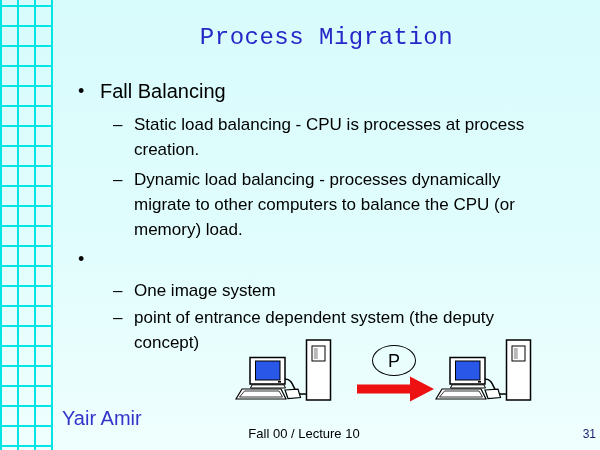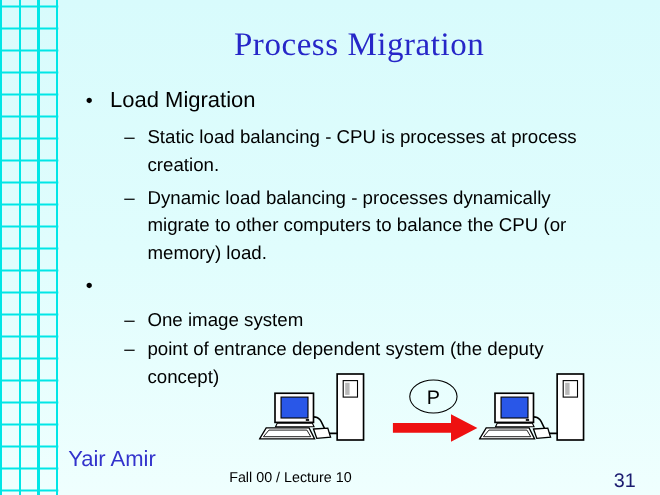--- a/index.html
+++ b/index.html
@@ -11,21 +11,21 @@
   
   .grid-strip{
     position:absolute;left:0;top:0;width:53px;height:450px;
     background-image:
       repeating-linear-gradient(90deg,#00e6e6 0 2px,transparent 2px 17px),
       repeating-linear-gradient(180deg,#00e6e6 0 2px,transparent 2px 20px);
     background-position:0 0,0 5px;
   }
   .title{
     position:absolute;left:53px;right:0;top:24px;text-align:center;
-    font-family:Liberation Serif, serif;font-size:30px;color:#2727c8;
+    font-family:Liberation Mono, monospace;font-size:24px;color:#2727c8;
     letter-spacing:0.5px;
   }
   .content{position:absolute;left:78px;top:79px;width:480px;}
   .bullet-row{display:flex;font-size:20px;line-height:24px;}
   .bullet-marker{width:22px;flex:0 0 22px;font-size:18px;}
   .sub-row{display:flex;margin-left:35px;font-size:17px;line-height:25px;width:438px;}
   .sub-marker{width:21px;flex:0 0 21px;}
   .sub-text{width:417px;}
   .mt9{margin-top:9px;} .mt5{margin-top:5px;} .mt7{margin-top:7px;} .mt2{margin-top:2px;}
   .computer{position:absolute;width:100px;height:68px;}
@@ -36,40 +36,40 @@
     border:1.5px solid #000;border-radius:50%;
     display:flex;align-items:center;justify-content:center;
     font-size:18px;line-height:1;
   }
   .migration-arrow{position:absolute;left:357px;top:375px;width:78px;height:28px;}
   .footer-author{
     position:absolute;left:62px;top:407px;font-size:20px;color:#3333cc;
   }
   .footer-center{
     position:absolute;left:0;width:528px;top:426px;text-align:center;
-    font-size:13px;color:#000;
+    font-size:13px;color:#000;padding-left:40px;
   }
   .footer-page{
-    position:absolute;right:22px;top:427px;font-size:18px;color:#1c1c70;
+    position:absolute;right:4px;top:427px;font-size:12px;color:#1c1c70;
   }
 </style>
 </head>
 <body>
 
 <div class="slide">
 
   <div class="grid-strip"></div>
 
   <div class="title">Process Migration</div>
 
   <div class="content">
 
     <div class="bullet-row">
       <span class="bullet-marker">•</span>
-      <span>Load Migration</span>
+      <span>Fall Balancing</span>
     </div>
 
     <div class="sub-row mt9">
       <span class="sub-marker">–</span>
       <span class="sub-text">Static load balancing - CPU is processes at process creation.</span>
     </div>
 
     <div class="sub-row mt5">
       <span class="sub-marker">–</span>
       <span class="sub-text">Dynamic load balancing - processes dynamically migrate to other computers to balance the CPU (or memory) load.</span>

